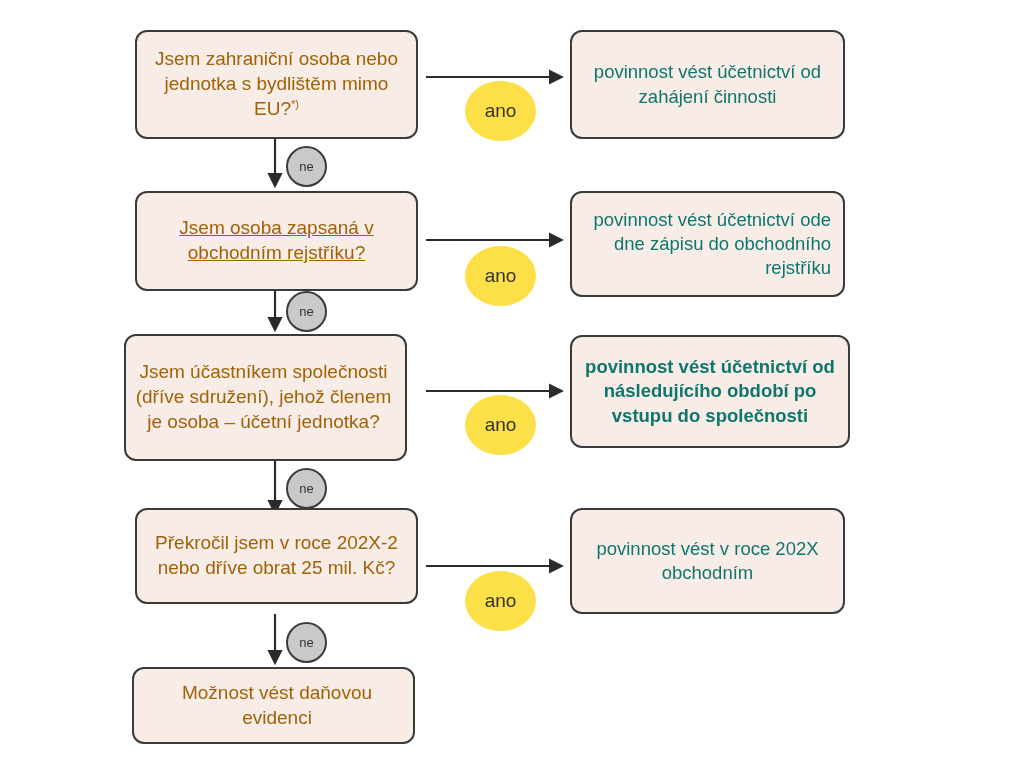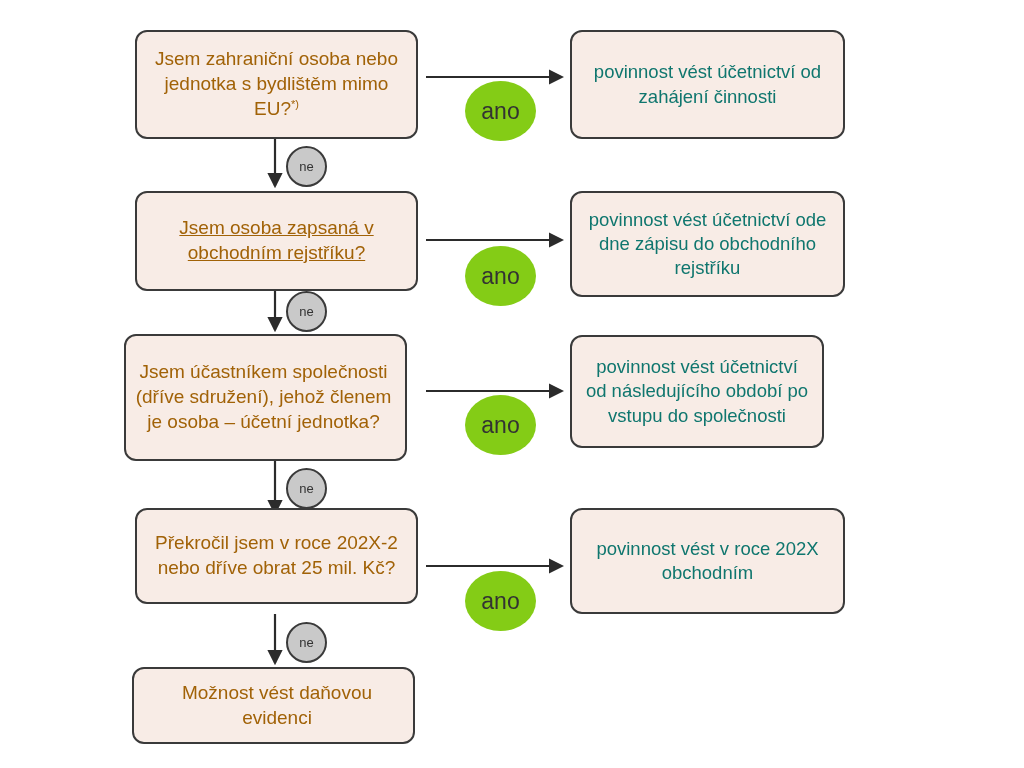--- a/index.html
+++ b/index.html
@@ -53,27 +53,27 @@
   }
   .sup {
     font-size: 11px;
     vertical-align: super;
   }
 
   
   .label-ellipse {
     position: absolute;
     box-sizing: border-box;
-    background: #84cc16;
+    background: #fde047;
     border-radius: 50%;
     display: flex;
     align-items: center;
     justify-content: center;
     color: #333333;
-    font-size: 23px;
+    font-size: 19px;
   }
   .label-ellipse.small {
     background: #c9c9c9;
     border: 2px solid #3a3a3a;
     font-size: 13px;
   }
 
   
   #arrows {
     position: absolute;
@@ -124,37 +124,37 @@
   </div>
 
   <div class="node question" style="left:135px; top:191px; width:283px; height:100px;text-decoration:underline;">
     <span class="txt">Jsem osoba zapsaná v obchodním rejstříku?</span>
   </div>
 
   <div class="label-ellipse" style="left:465px; top:246px; width:71px; height:60px;">
     <span>ano</span>
   </div>
 
-  <div class="node outcome" style="left:570px; top:191px; width:275px; height:106px;">
+  <div class="node outcome" style="left:570px; top:191px; width:275px; height:106px;text-align:right;">
     <span class="txt">povinnost vést účetnictví ode dne zápisu do obchodního rejstříku</span>
   </div>
 
   <div class="label-ellipse small" style="left:286px; top:291px; width:41px; height:41px;">
     <span>ne</span>
   </div>
 
   <div class="node question" style="left:124px; top:334px; width:283px; height:127px;padding-left:8px;">
     <span class="txt">Jsem účastníkem společnosti (dříve sdružení), jehož členem je osoba – účetní jednotka?</span>
   </div>
 
   <div class="label-ellipse" style="left:465px; top:395px; width:71px; height:60px;">
     <span>ano</span>
   </div>
 
-  <div class="node outcome" style="left:570px; top:335px; width:254px; height:113px;">
+  <div class="node outcome" style="left:570px; top:335px; width:280px; height:113px;font-weight:bold;">
     <span class="txt">povinnost vést účetnictví od následujícího období po vstupu do společnosti</span>
   </div>
 
   <div class="label-ellipse small" style="left:286px; top:468px; width:41px; height:41px;">
     <span>ne</span>
   </div>
 
   <div class="node question" style="left:135px; top:508px; width:283px; height:96px;">
     <span class="txt">Překročil jsem v roce 202X-2 nebo dříve obrat 25 mil. Kč?</span>
   </div>

